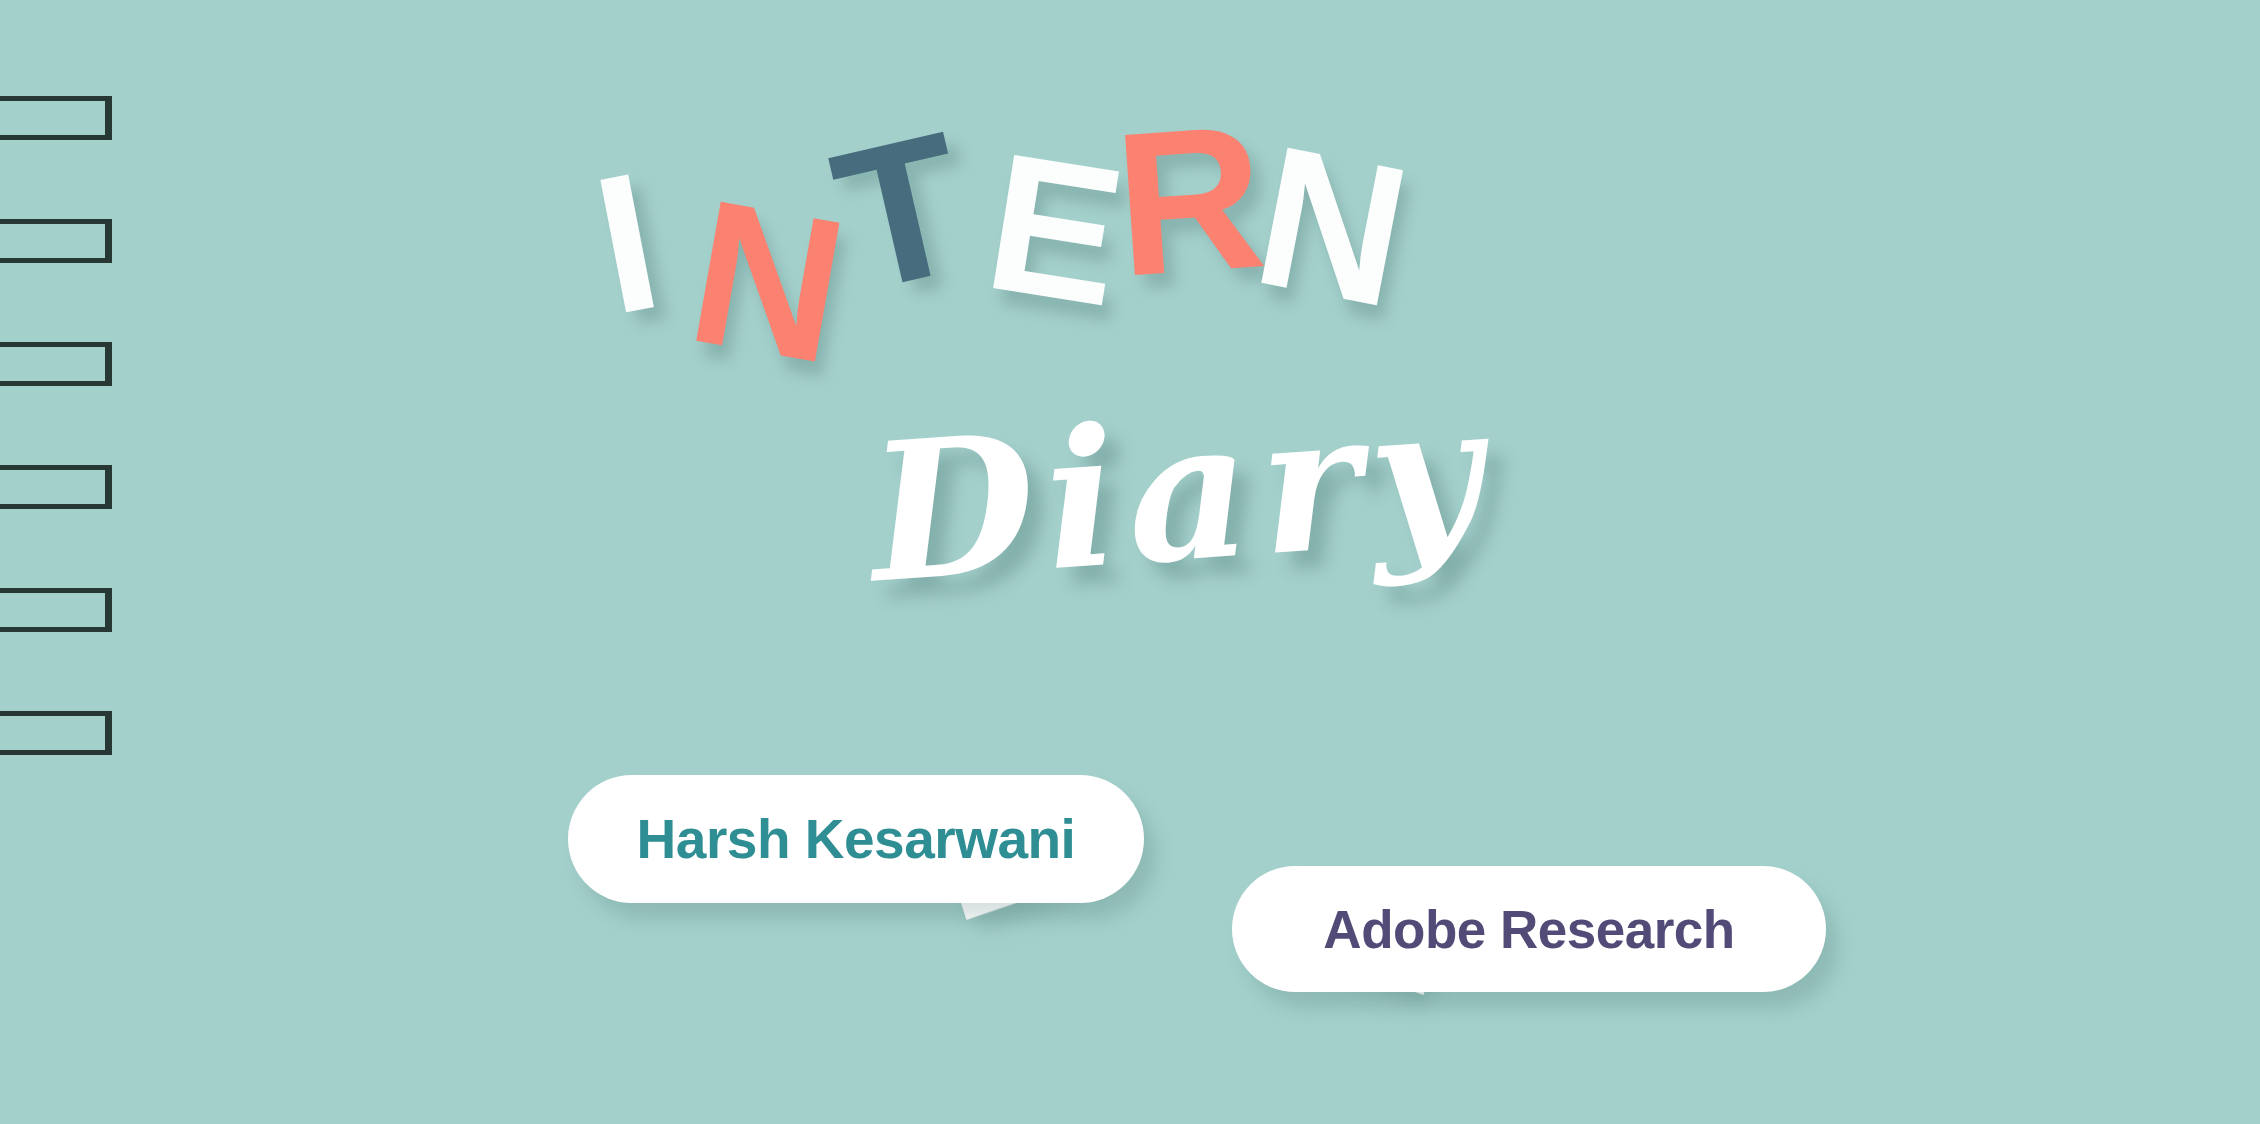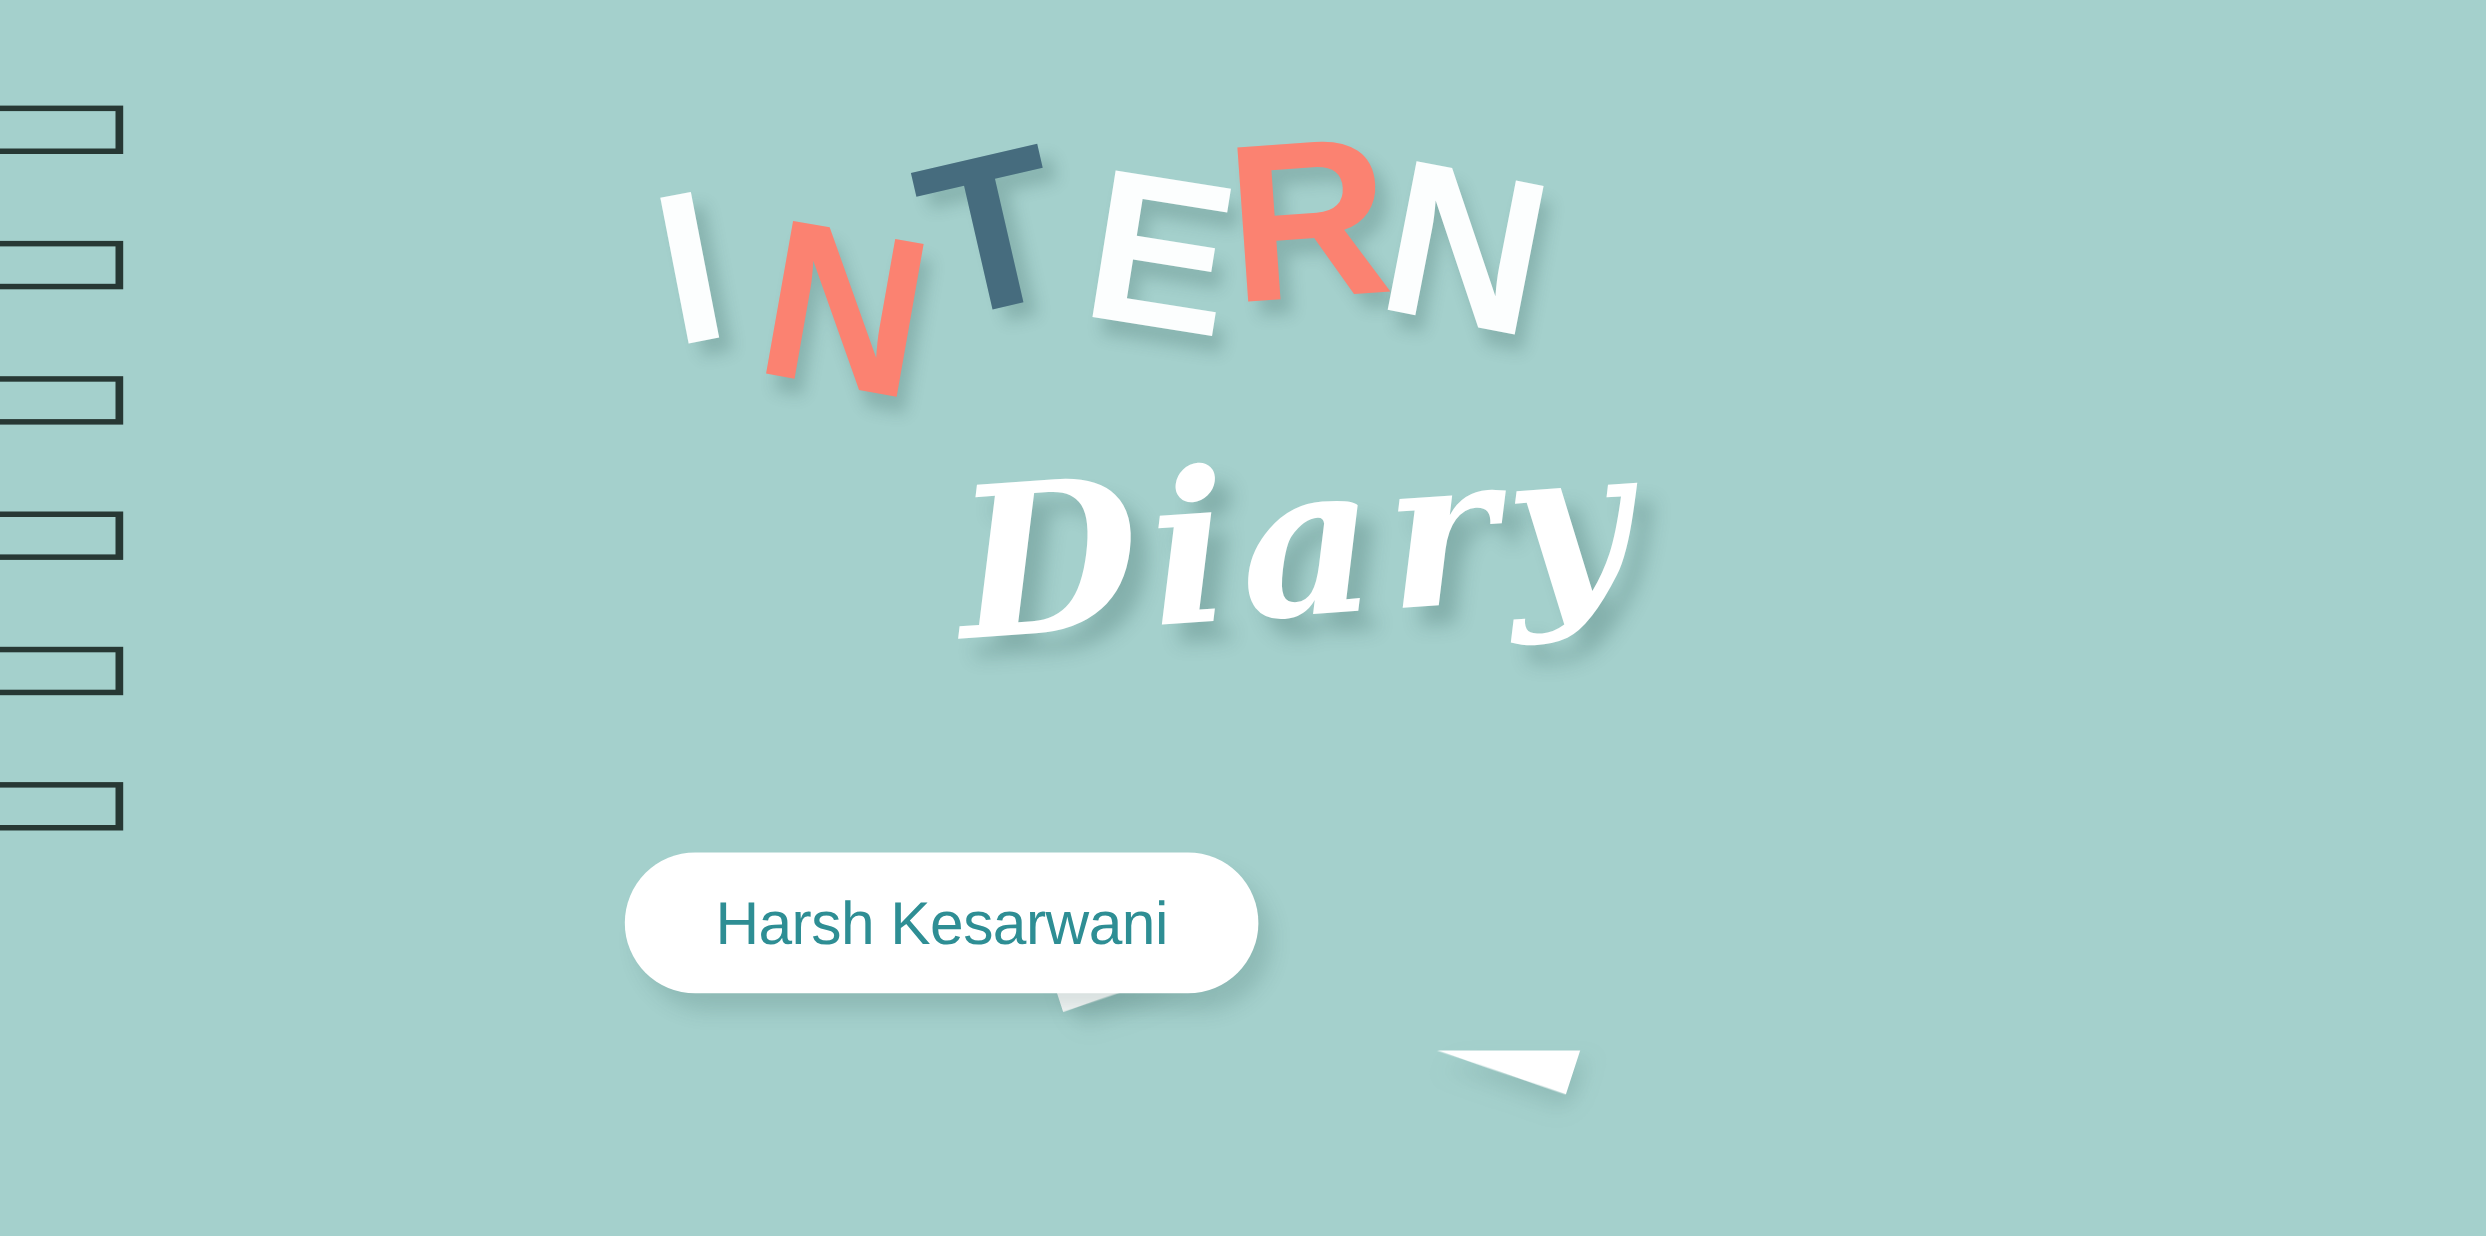--- a/index.html
+++ b/index.html
@@ -73,21 +73,21 @@
   .bubble{
     position:absolute;
     background:#ffffff;
     border-radius:999px;
     display:flex;align-items:center;justify-content:center;
     box-shadow:12px 16px 18px rgba(45,90,85,0.18);
     box-sizing:border-box;
   }
   .bubble-text{
     font-family:"Liberation Sans", sans-serif;
-    font-weight:normal;
+    font-weight:bold;
     white-space:nowrap;
     user-select:none;
   }
   #bubble-name{
     left:568px;top:775px;
     width:576px;height:128px;
   }
   #bubble-name .bubble-text{font-size:55px;color:#2e8e94;letter-spacing:-0.5px;}
   #bubble-org{
     left:1232px;top:866px;
@@ -151,14 +151,17 @@
   </div>
 
   <div id="title-diary">Diary</div>
 
   <div class="tail" id="tail-name"></div>
   <div class="bubble" id="bubble-name">
     <span class="bubble-text">Harsh Kesarwani</span>
   </div>
 
   <div class="tail" id="tail-org"></div>
+  <div class="bubble" id="bubble-org">
+    <span class="bubble-text">Adobe Research</span>
+  </div>
 
 </div>
 
 </body></html>

